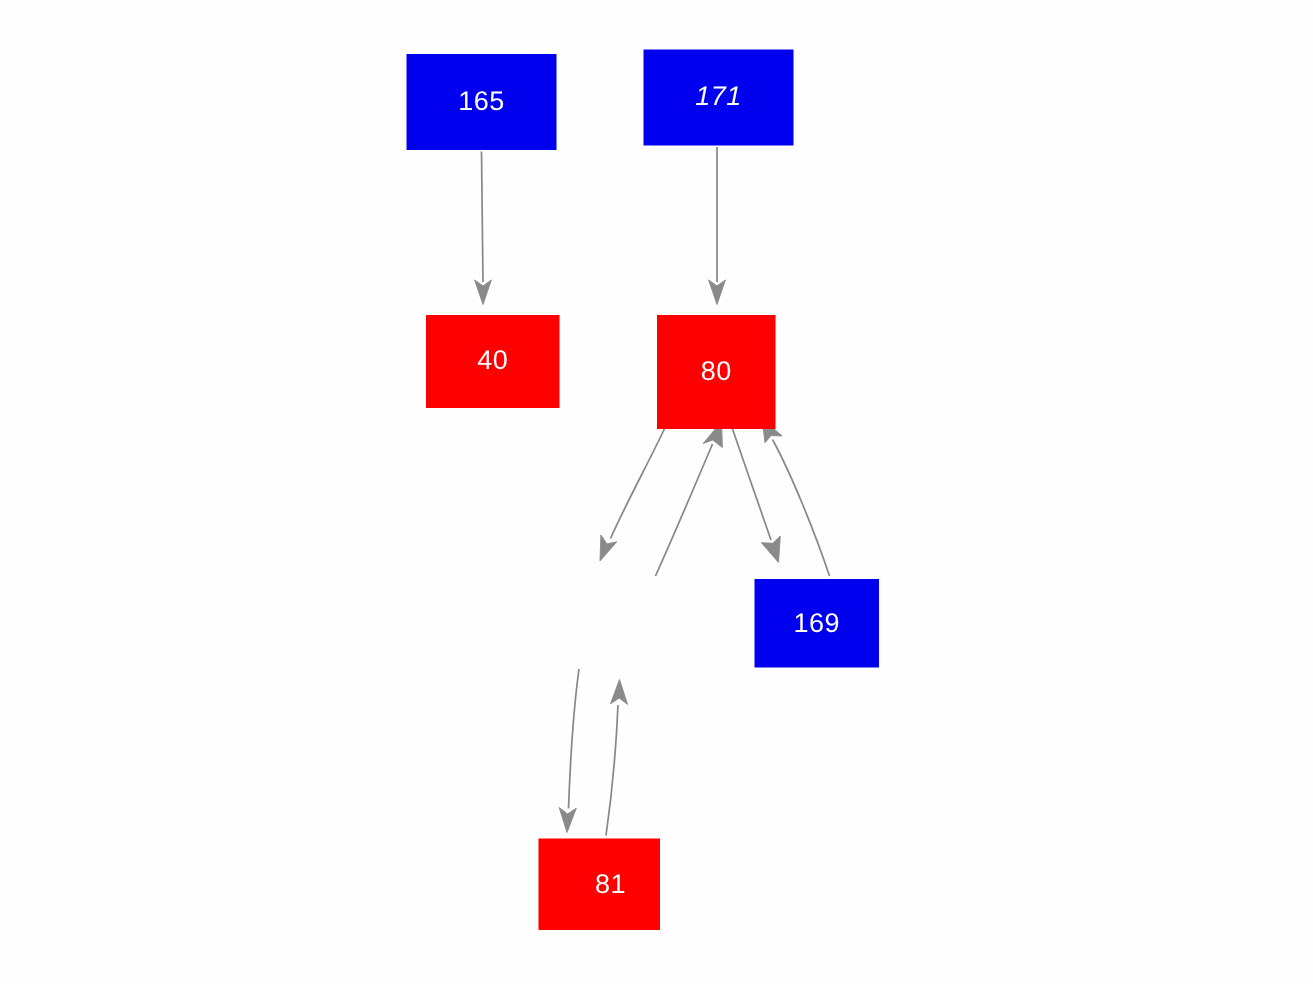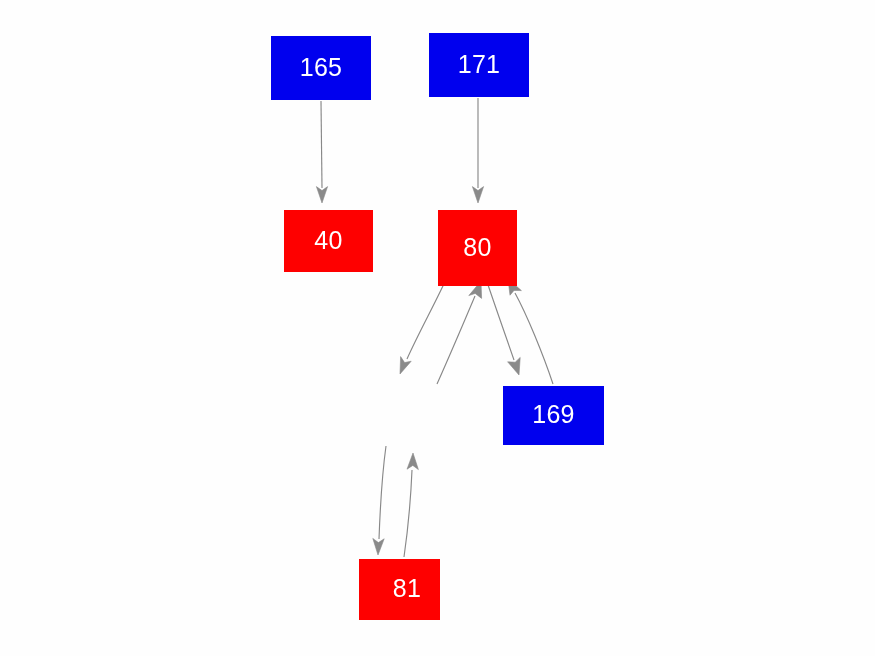--- a/index.html
+++ b/index.html
@@ -26,21 +26,21 @@
     height: 656px;
   }
   .node {
     position: absolute;
     box-sizing: border-box;
     display: flex;
     align-items: center;
     justify-content: center;
     color: #ffffff;
     font-family: "Liberation Sans", sans-serif;
-    font-size: 25px;
+    font-size: 18px;
     line-height: 1;
     letter-spacing: 0.3px;
     user-select: none;
     z-index: 5;
   }
   .node-blue { background: #0000ee; }
   .node-red  { background: #fe0000; }
   .node-label {
     pointer-events: none;
     transform: translateY(-1px);
@@ -102,34 +102,34 @@
     <g>
       <path class="edge-path" d="M 404,557 C 408,529 411,494 412,470"></path>
       <polygon class="edge-head" points="413,453 418.4,469.6 412.8,465.4 407,469.2"></polygon>
     </g>
   </svg>
 
   <div class="node node-blue" style="left:271px; top:36px; width:100px; height:64px;">
     <span class="node-label">165</span>
   </div>
 
-  <div class="node node-blue" style="left:429px; top:33px; width:100px; height:64px;">
+  <div class="node node-blue" style="left:429px; top:33px; width:100px; height:64px;font-style:italic;">
     <span class="node-label">171</span>
   </div>
 
   <div class="node node-red" style="left:284px; top:210px; width:89px; height:62px;">
     <span class="node-label">40</span>
   </div>
 
   <div class="node node-red" style="left:438px; top:210px; width:79px; height:76px;">
     <span class="node-label">80</span>
   </div>
 
 
-  <div class="node node-blue" style="left:503px; top:386px; width:101px; height:59px;">
+  <div class="node node-blue" style="left:503px; top:386px; width:83px; height:59px;">
     <span class="node-label">169</span>
   </div>
 
   <div class="node node-red" style="left:359px; top:559px; width:81px; height:61px;padding-left:15px;">
     <span class="node-label">81</span>
   </div>
 
 </div>
 
 </body></html>

